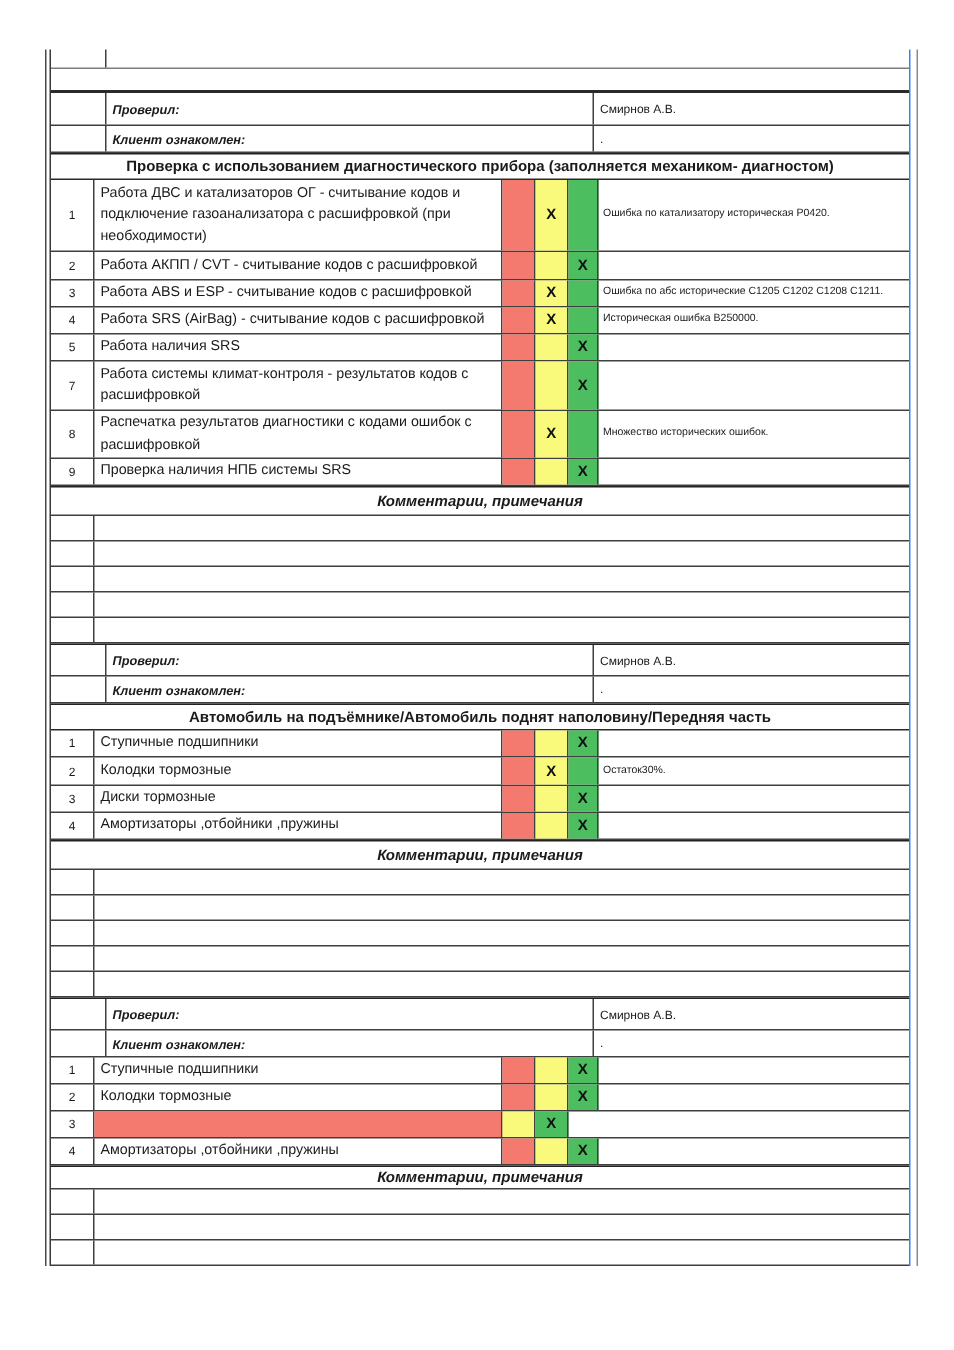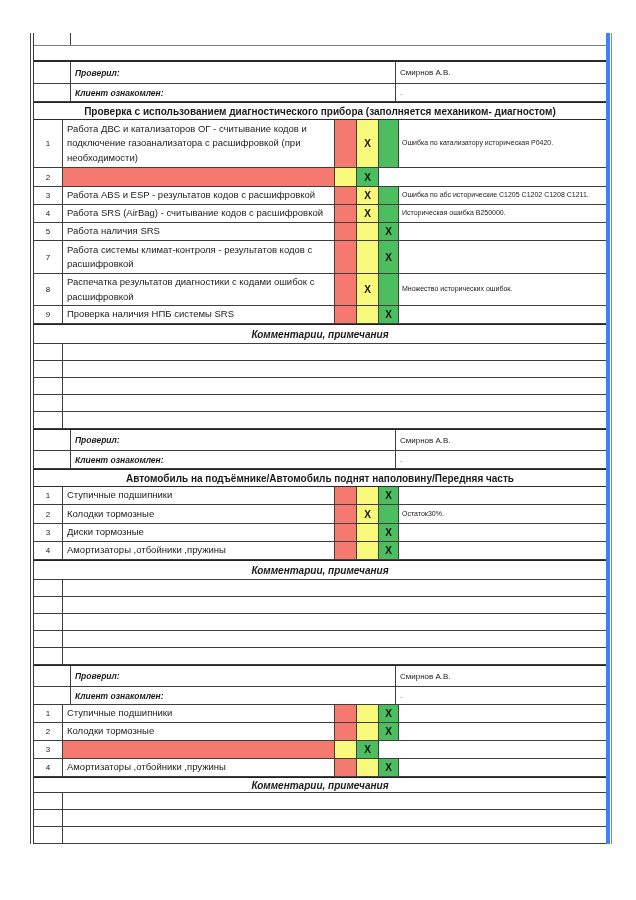--- a/index.html
+++ b/index.html
@@ -1,20 +1,20 @@
 <!DOCTYPE html>
 <html><head>
 <meta charset="utf-8">
 <style>
   html,body{margin:0;padding:0;background:#ffffff;}
   body{width:636px;height:900px;position:relative;overflow:hidden;
        font-family:"Liberation Sans",sans-serif;color:#1b1b1b;
        -webkit-font-smoothing:antialiased;}
   .sheet{position:absolute;left:33px;top:33px;width:572px;
-         border-left:1px solid #3a3a3a;border-right:4px solid #3b82f6;}
+         border-left:1px solid #3a3a3a;border-right:1px solid #3b82f6;}
   
   .sheet::before{content:"";position:absolute;left:-4px;top:0;bottom:0;width:1px;background:#4a4a4a;}
   .sheet::after{content:"";position:absolute;right:-6px;top:0;bottom:0;width:1px;background:#8a8a8a;}
 
   .row{display:grid;border-bottom:1px solid #3f3f3f;box-sizing:border-box;align-items:stretch;}
   .cell{border-right:1px solid #3f3f3f;box-sizing:border-box;display:flex;align-items:center;}
   .cell:last-child{border-right:none;}
 
   
   .stub1{grid-template-columns:37px 1fr;height:13px;border-bottom:1px solid #7d7d7d;}
@@ -91,35 +91,36 @@
         <span class="mark">X</span>
       </div>
     <div class="cell mark-cell bg-green">
         <span class="mark"></span>
       </div>
     <div class="cell note">Ошибка по катализатору историческая P0420.</div>
   </div>
 
   <div class="row crow" style="min-height:19px">
     <div class="cell num">2</div>
+    <div class="cell desc">Работа АКПП / CVT - считывание кодов с расшифровкой</div>
     <div class="cell mark-cell bg-red">
         <span class="mark"></span>
       </div>
     <div class="cell mark-cell bg-yellow">
         <span class="mark"></span>
       </div>
     <div class="cell mark-cell bg-green">
         <span class="mark">X</span>
       </div>
     <div class="cell note"></div>
   </div>
 
   <div class="row crow" style="min-height:18px">
     <div class="cell num">3</div>
-    <div class="cell desc">Работа ABS и ESP - результатов кодов с расшифровкой</div>
+    <div class="cell desc">Работа ABS и ESP - считывание кодов с расшифровкой</div>
     <div class="cell mark-cell bg-red">
         <span class="mark"></span>
       </div>
     <div class="cell mark-cell bg-yellow">
         <span class="mark">X</span>
       </div>
     <div class="cell mark-cell bg-green">
         <span class="mark"></span>
       </div>
     <div class="cell note">Ошибка по абс исторические C1205 C1202 C1208 C1211.</div>

